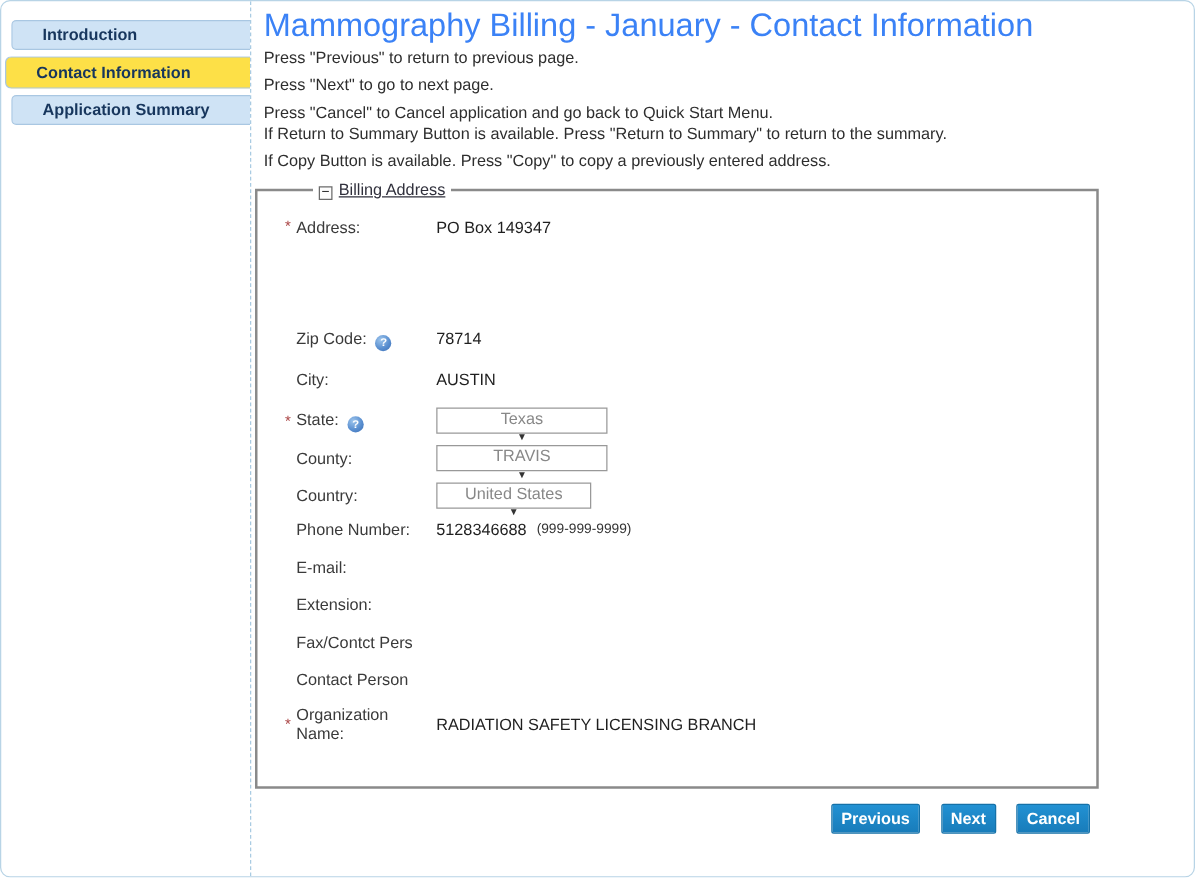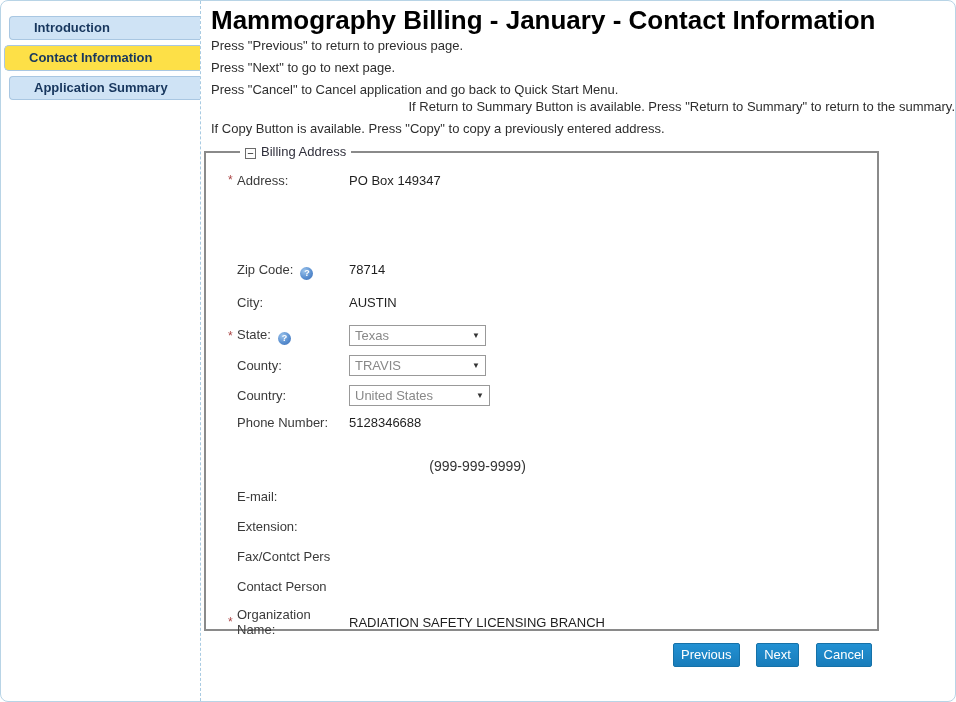--- a/index.html
+++ b/index.html
@@ -38,39 +38,40 @@
     margin-left: 3px;
     padding-top: 5px; padding-bottom: 5px;
     background: #fde047;
     border-radius: 5px 0 0 5px;
   }
 
   
   .content { flex: 1 1 auto; padding-top: 12px; position: relative; }
   .title {
     margin: 0 0 10px 10px;
-    font-weight: bold;
-    color: #000000;
+    font-weight: normal;
+    color: #3b82f6;
     line-height: 15px;
   }
   .instr { margin: 0 0 7px 10px; line-height: 15px; color: #2e2e2e; }
-  .instr.tight { margin-top: -5px; text-align: right; }
+  .instr.tight { margin-top: -5px; }
 
   
   fieldset.billing {
     margin: 8px 0 0 3px;
     width: 675px; height: 487px;
     border: 2px solid #8a8a8a;
     padding: 14px 10px 0 22px;
   }
   legend.billing-legend {
-    margin-left: 12px;
+    margin-left: 22px;
     padding: 0 5px;
     color: #30303c;
     line-height: 15px;
+    text-decoration: underline;
   }
   .collapse-box {
     display: inline-block;
     width: 11px; height: 11px;
     border: 1px solid #6b6b6b;
     background: #fdfdfd;
     color: #222;
     font-size: 11px; line-height: 8px;
     text-align: center;
     vertical-align: -1px;
@@ -84,21 +85,21 @@
   .frow.tight2 { margin-bottom: 13px; }
   .frow.center { align-items: center; }
 
   .req {
     width: 9px; flex: 0 0 9px;
     color: #aa4444;
     font-size: 12px; line-height: 14px;
   }
   .flabel { width: 112px; flex: 0 0 112px; color: #3a3a3a; padding-right: 8px; }
   .fvalue { color: #1f1f1f; }
-  .hint { font-size: 14px; color: #333; margin-left: 8px; margin-top: 44px; }
+  .hint { font-size: 11px; color: #333; margin-left: 8px; }
 
   .help {
     display: inline-block;
     width: 13px; height: 13px;
     border-radius: 50%;
     background: radial-gradient(circle at 35% 30%, #9cc4ec, #5a8fd0 55%, #3a6db5);
     color: #fff;
     font-size: 9px; font-weight: bold;
     line-height: 13px; text-align: center;
     vertical-align: -2px;
@@ -109,40 +110,41 @@
   .fake-select {
     display: inline-flex;
     align-items: center;
     justify-content: space-between;
     width: 137px; height: 21px;
     border: 1px solid #999;
     background: #fff;
     padding: 0 5px;
     color: #888;
     cursor: default;
-  }
-  .fake-select.wide { width: 141px; }
+    flex-direction: column;
+  }
+  .fake-select.wide { width: 124px; }
   .sel-arrow { font-size: 8px; color: #333; }
 
   
   .btnrow {
     width: 678px;
     margin-top: 12px;
     text-align: right;
     padding-right: 7px;
   }
   .btn {
     display: inline-block;
     margin-left: 13px;
     padding: 4px 7px;
     background: linear-gradient(180deg, #2291d3, #187cba);
     border: 1px solid #1571a8;
     border-radius: 2px;
     color: #fff;
-    font-weight: normal;
+    font-weight: bold;
     font-size: 13px;
     line-height: 14px;
     cursor: pointer;
   }
 </style>
 </head>
 <body>
 
 <div class="page">
 

